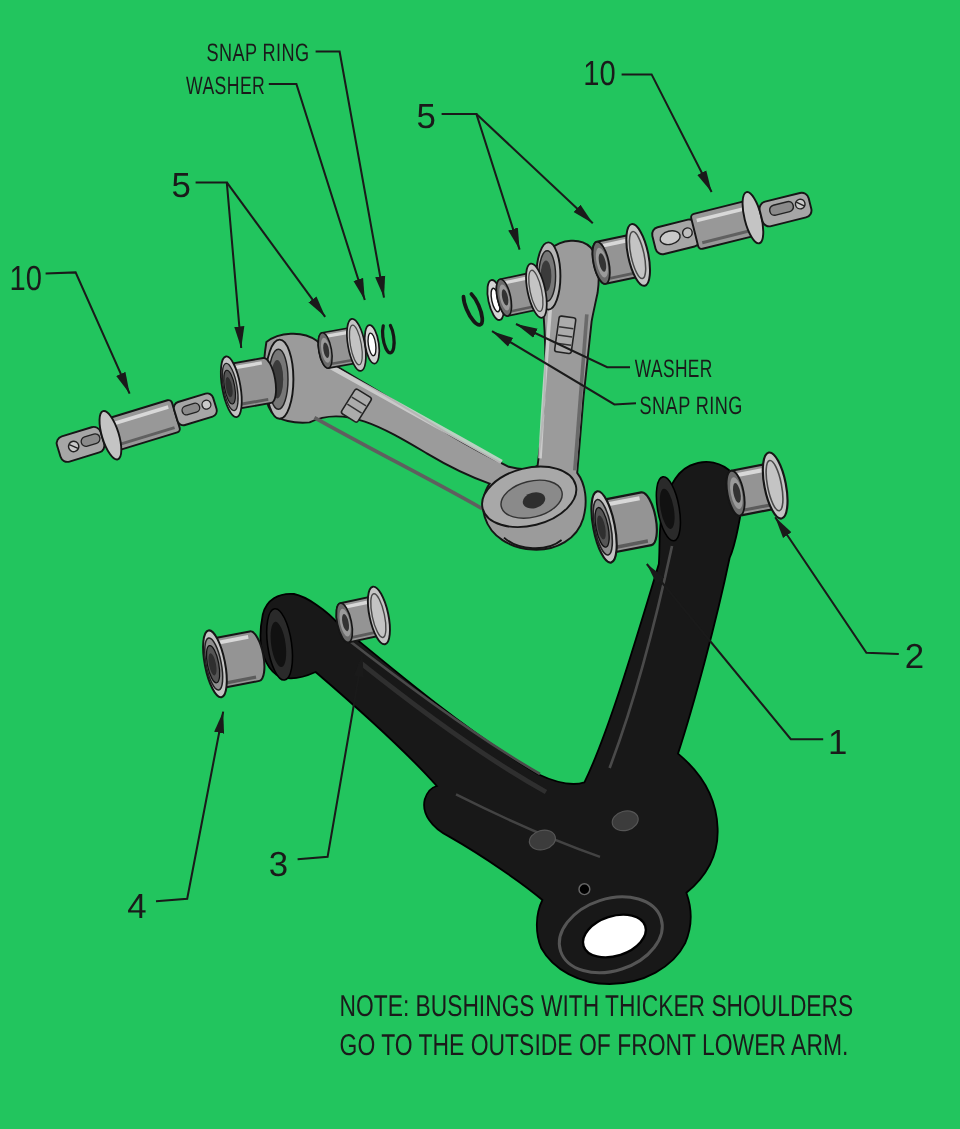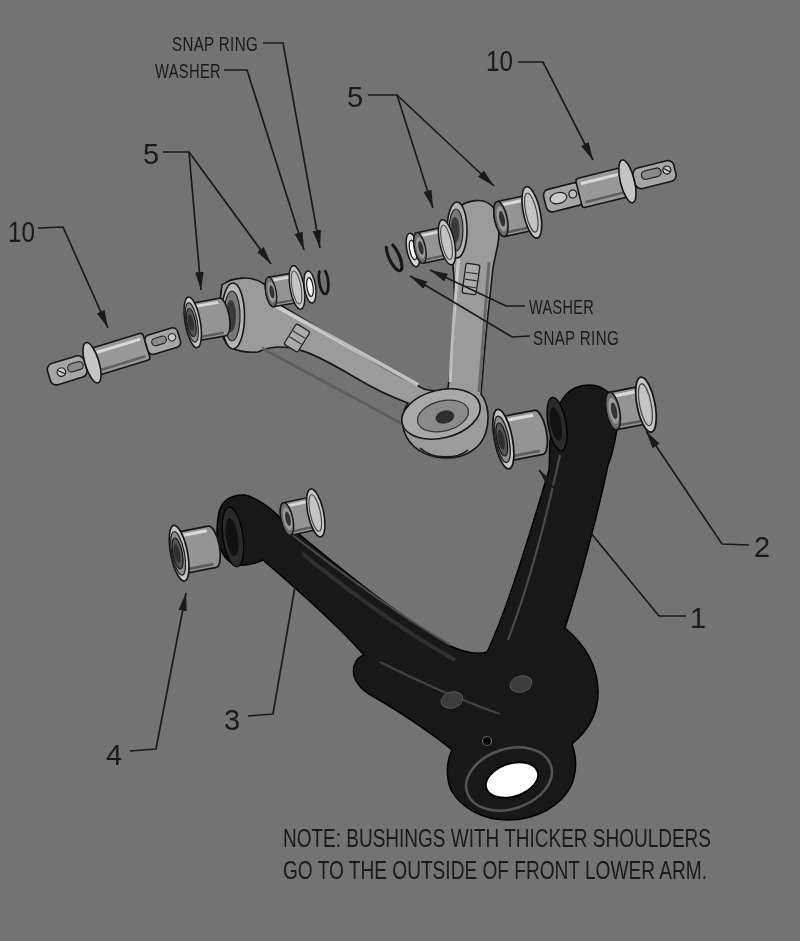--- a/index.html
+++ b/index.html
@@ -1,16 +1,16 @@
 <!DOCTYPE html>
 <html><head>
 <meta charset="utf-8">
 <style>
   html,body{margin:0;padding:0;background:#ffffff;}
-  .stage{position:relative;width:800px;height:941px;background:#737373;overflow:hidden;}
+  .stage{position:relative;width:800px;height:941px;background:#22c55e;overflow:hidden;}
   svg{display:block;}
   .callout-text{
     font-family:"Liberation Sans", sans-serif;
     fill:#1a1a1a;
   }
   .lbl{font-size:21px;letter-spacing:.5px;}
   .num{font-size:29px;}
   .note{font-size:25px;}
   .leader{stroke:#1a1a1a;stroke-width:1.7;fill:none;}
   .outline{stroke:#161616;stroke-width:1.6;}

